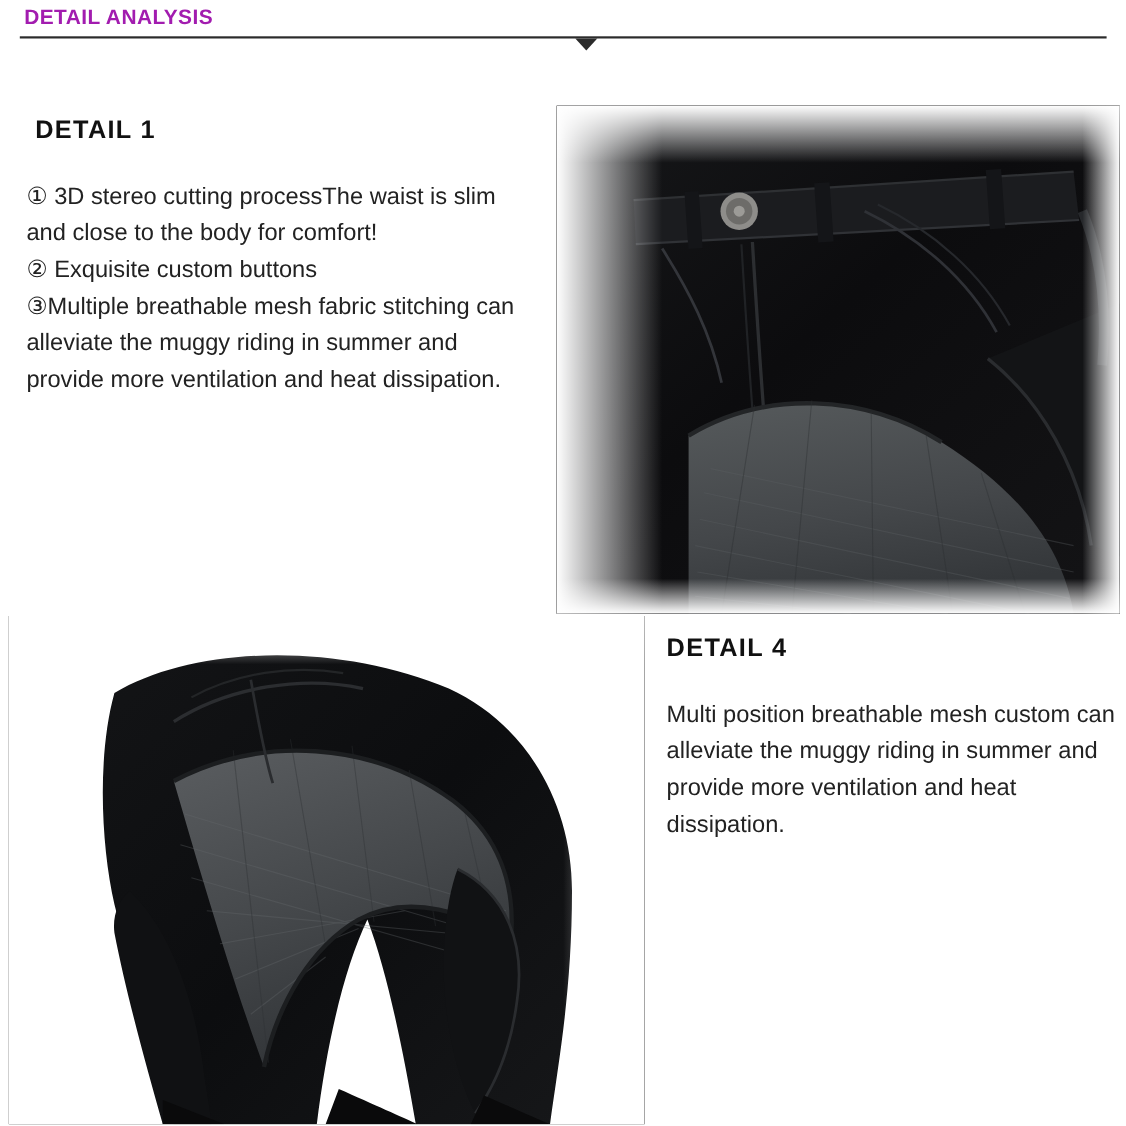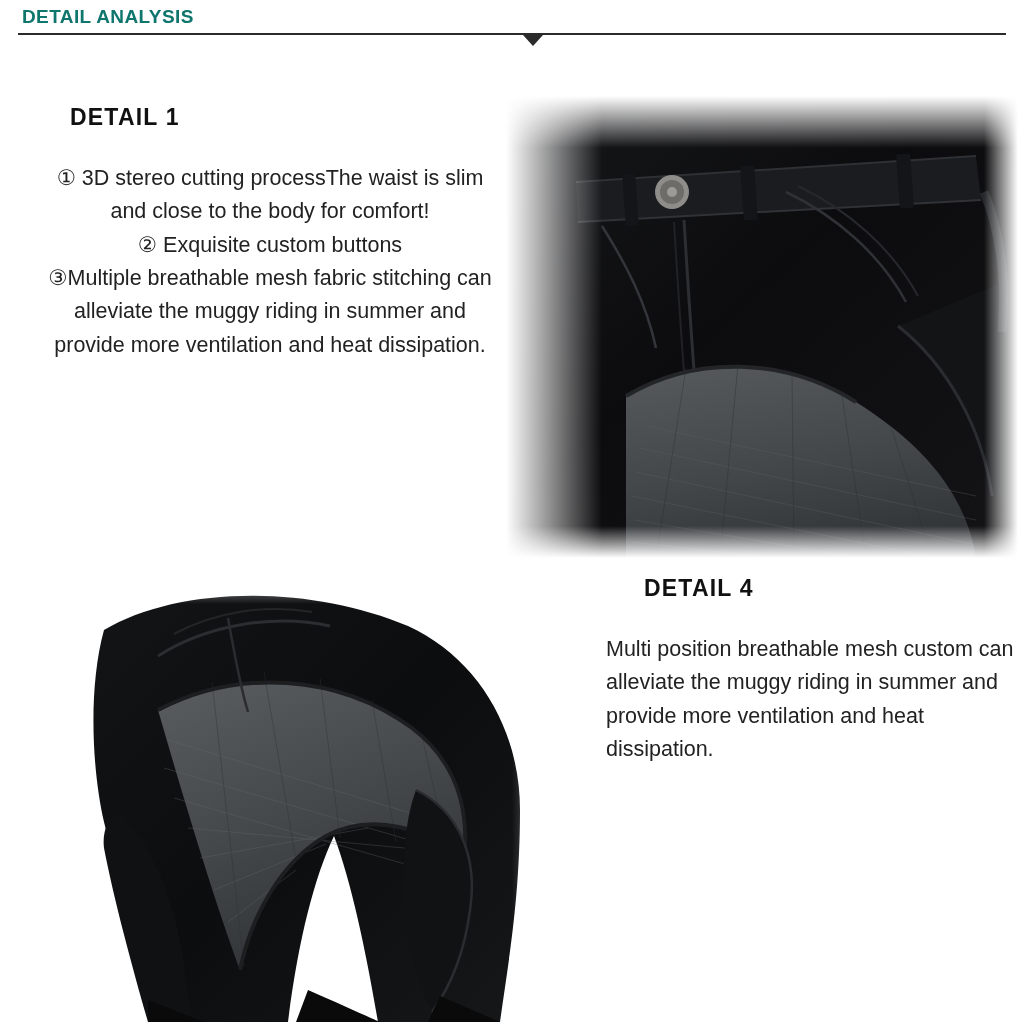--- a/index.html
+++ b/index.html
@@ -24,21 +24,21 @@
     width: 1024px;
     height: 36px;
   }
   .header-title {
     position: absolute;
     left: 22px;
     top: 6px;
     font-size: 19px;
     font-weight: bold;
     letter-spacing: 0.4px;
-    color: #0f766e;
+    color: #a21caf;
     white-space: nowrap;
   }
   .header-rule {
     position: absolute;
     left: 18px;
     top: 33px;
     width: 988px;
     height: 2px;
     background: #2b2b2b;
   }
@@ -54,32 +54,31 @@
   }
 
   
   .block-title {
     position: absolute;
     font-size: 23px;
     font-weight: bold;
     letter-spacing: 1.2px;
     color: #111111;
     white-space: nowrap;
-    margin-left: 38px;
   }
   .block-body {
     position: absolute;
     font-size: 21.5px;
     line-height: 1.55;
     color: #222222;
     white-space: pre-line;
   }
 
   #detail1-title { left: 32px; top: 104px; }
-  #detail1-body  { left: 44px; top: 162px; width: 452px; text-align: center; }
+  #detail1-body  { left: 24px; top: 162px; width: 452px; }
 
   #detail2-title { left: 606px; top: 575px; }
   #detail2-body  { left: 606px; top: 633px; width: 412px; }
 
   
   .photo {
     position: absolute;
     overflow: hidden;
   }
   #photo-waist {

